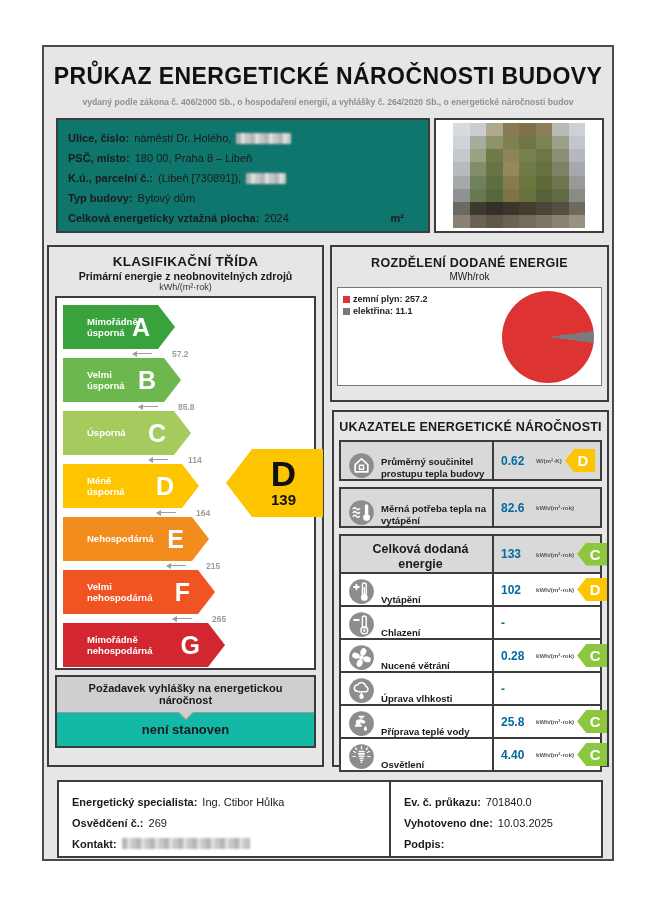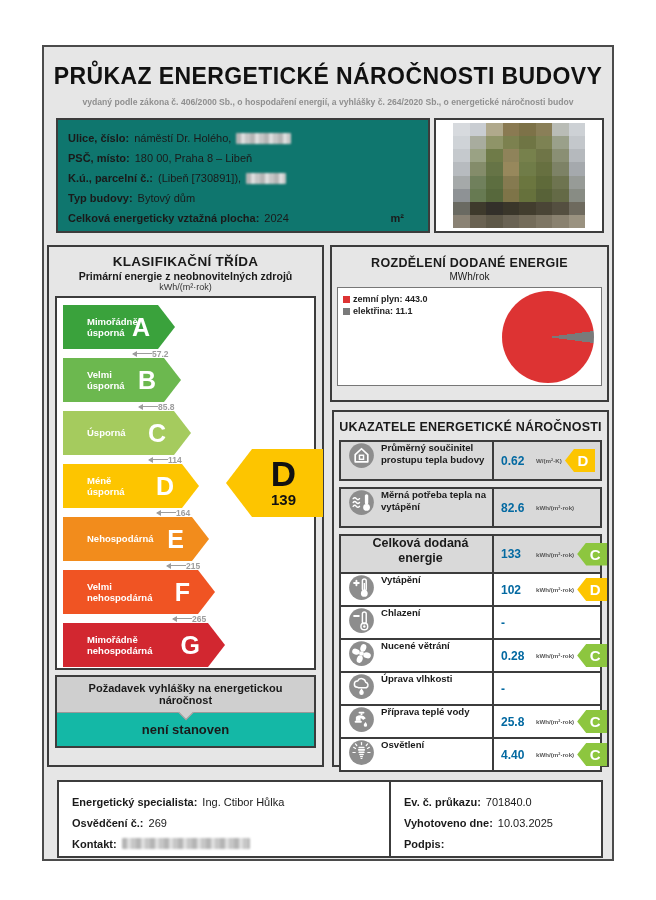--- a/index.html
+++ b/index.html
@@ -24,21 +24,21 @@
   
   .cls-panel{position:absolute;left:3px;top:198px;width:277px;height:522px;border:2px solid #3c3c3c;box-sizing:border-box;background:#e6e6e6;}
   .cls-title{margin-top:7px;text-align:center;font-size:13.5px;font-weight:bold;letter-spacing:.3px;}
   .cls-sub{text-align:center;font-size:10.6px;font-weight:bold;margin-top:1px;}
   .cls-unit{text-align:center;font-size:9px;color:#333;margin-top:0px;}
   .scale-box{margin:4px 6px 0 6px;background:#fff;border:2px solid #3c3c3c;height:374px;box-sizing:border-box;padding:7px 0 0 6px;position:relative;}
   .bar{height:44px;position:relative;display:flex;align-items:center;clip-path:polygon(0 0,calc(100% - 17px) 0,100% 50%,calc(100% - 17px) 100%,0 100%);}
   .bar-label{color:#fff;font-weight:bold;font-size:9.5px;line-height:1.18;padding-left:24px;width:64px;}
   .bar-letter{position:absolute;right:25px;top:50%;transform:translateY(-50%);color:#fff;font-weight:bold;font-size:25px;}
   .b0{width:112px}.b1{width:118px}.b2{width:128px}.b3{width:136px}.b4{width:146px}.b5{width:152px}.b6{width:162px}
-  .thresh{height:9px;display:flex;align-items:center;gap:0;font-size:8.5px;color:#9d9d9d;font-weight:bold;}
+  .thresh{height:9px;display:flex;align-items:center;gap:20px;font-size:8.5px;color:#9d9d9d;font-weight:bold;}
   .t-line{width:19px;height:1px;background:#9d9d9d;position:relative;}
   .t-line::before{content:'';position:absolute;left:-1px;top:-2.5px;border-right:5px solid #9d9d9d;border-top:3px solid transparent;border-bottom:3px solid transparent;}
   .t0{margin-left:70px}.t1{margin-left:76px}.t2{margin-left:86px}.t3{margin-left:94px}.t4{margin-left:104px}.t5{margin-left:110px}
   .rating-arrow{position:absolute;left:177px;top:202px;width:97px;height:68px;clip-path:polygon(0 50%,26px 0,100% 0,100% 100%,26px 100%);display:flex;flex-direction:column;align-items:center;justify-content:center;padding-left:18px;box-sizing:border-box;}
   .rating-letter{font-size:35px;font-weight:bold;line-height:.9;color:#111;}
   .rating-value{font-size:15px;font-weight:bold;color:#111;margin-top:2px;}
   .req-box{margin:5px 6px 0 6px;border:2px solid #3c3c3c;background:#14b8a6;}
   .req-head{background:#cfcfcf;border-bottom:1px solid #999;padding:5px 14px 6px 14px;text-align:center;font-size:11px;font-weight:bold;position:relative;}
   .req-head::after{content:'';position:absolute;left:50%;bottom:-6px;width:10px;height:10px;background:#cfcfcf;transform:translateX(-50%) rotate(45deg);border-right:1px solid #999;border-bottom:1px solid #999;}
   .req-val{height:33px;display:flex;align-items:center;justify-content:center;font-size:13px;font-weight:bold;}
@@ -51,21 +51,21 @@
   .legend{position:absolute;left:5px;top:5px;}
   .legend-item{display:flex;align-items:center;gap:3px;font-size:9px;font-weight:bold;line-height:12px;color:#222;}
   .legend-swatch{width:7px;height:7px;display:inline-block;}
   .pie{position:absolute;right:7px;top:3px;width:92px;height:92px;border-radius:50%;}
 
   
   .ind-panel{position:absolute;left:288px;top:363px;width:277px;height:357px;border:2px solid #3c3c3c;box-sizing:border-box;background:#e6e6e6;}
   .ind-title{margin-top:8px;text-align:center;font-size:12.5px;font-weight:bold;letter-spacing:.2px;}
   .ind-block{margin:6px 5px 0 5px;border:2px solid #3c3c3c;background:#fff;}
   .ind-block.gray{background:#d9d9d9;}
-  .ind-row{display:flex;align-items:flex-start;height:37px;position:relative;}
+  .ind-row{display:flex;align-items:flex-end;height:37px;position:relative;}
   .ind-row + .ind-row{border-top:2px solid #3c3c3c;}
   .rows .ind-row{height:31px;}
   .rows .ind-row.tall{height:36px;background:#d9d9d9;}
   .icon-wrap{width:27px;height:27px;margin:0 6px 0 7px;flex:0 0 27px;}
   .icon-wrap svg{width:27px;height:27px;display:block;}
   .ind-label{flex:1;font-size:9.6px;font-weight:bold;line-height:1.2;padding-right:4px;}
   .ind-label.big{font-size:12.5px;text-align:center;padding-left:12px;}
   .value-cell{width:108px;flex:0 0 108px;align-self:stretch;border-left:2px solid #3c3c3c;display:flex;align-items:center;padding:0 5px 0 7px;box-sizing:border-box;gap:3px;}
   .value-cell.dash{justify-content:flex-end;padding-right:10px;}
   .val-num{font-weight:bold;font-size:12px;min-width:32px;color:#0369a1;}
@@ -251,21 +251,21 @@
     </div>
   </div>
 
   <div class="pie-panel">
     <div class="pie-title">ROZDĚLENÍ DODANÉ ENERGIE</div>
     <div class="pie-unit">MWh/rok</div>
     <div class="pie-box">
       <div class="legend">
         <div class="legend-item">
             <span class="legend-swatch" style="background: rgb(221, 51, 51);"></span>
-            <span>zemní plyn: 443.0</span>
+            <span>zemní plyn: 257.2</span>
           </div>
         <div class="legend-item">
             <span class="legend-swatch" style="background: rgb(122, 122, 122);"></span>
             <span>elektřina: 11.1</span>
           </div>
       </div>
       <div class="pie" id="pie" style="background: conic-gradient(rgb(221, 51, 51) 0deg, rgb(221, 51, 51) 82.5531deg, rgb(122, 122, 122) 82.5531deg, rgb(122, 122, 122) 97.4469deg, rgb(221, 51, 51) 97.4469deg, rgb(221, 51, 51) 360deg);"></div>
     </div>
   </div>
 

